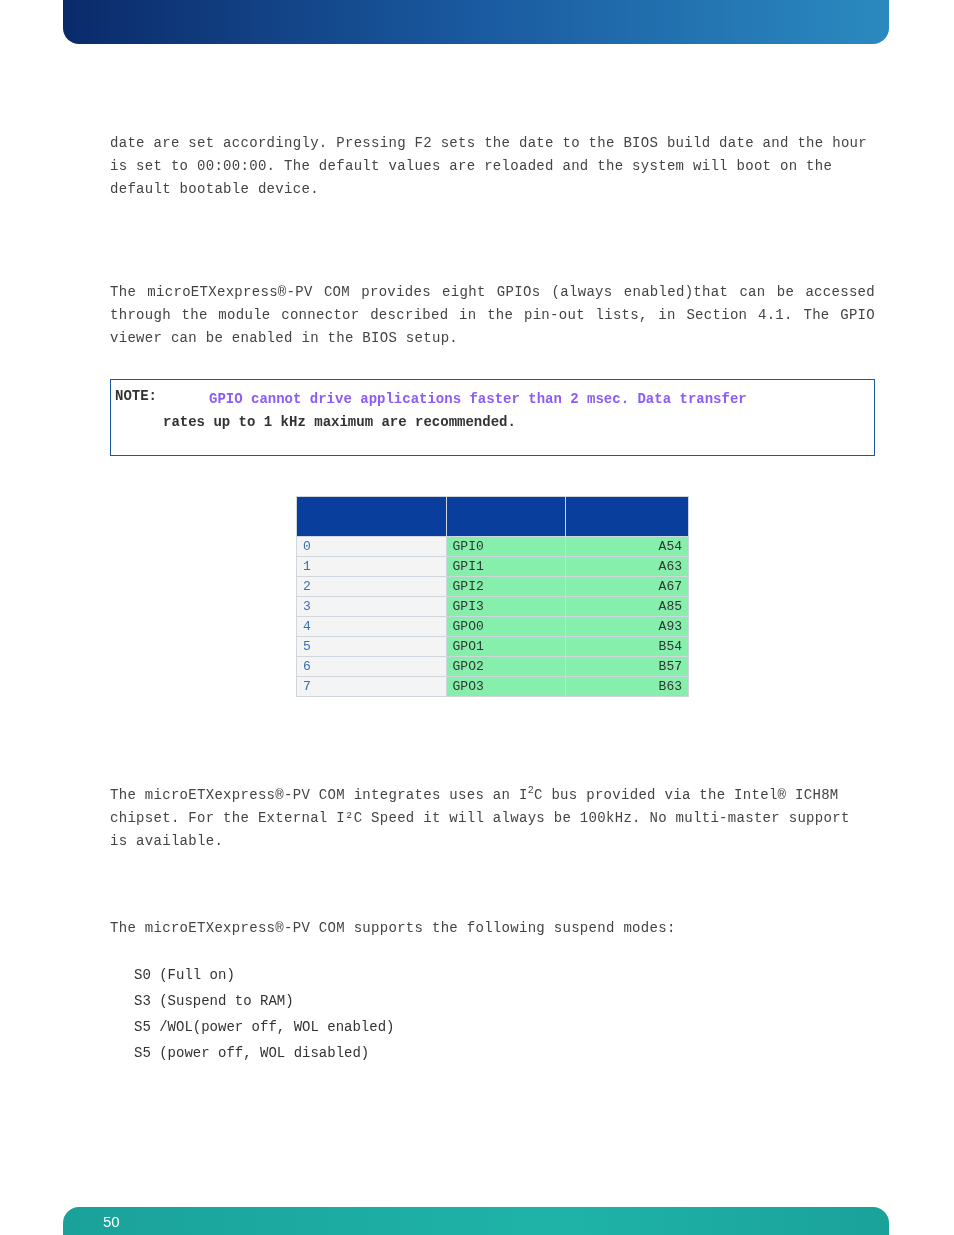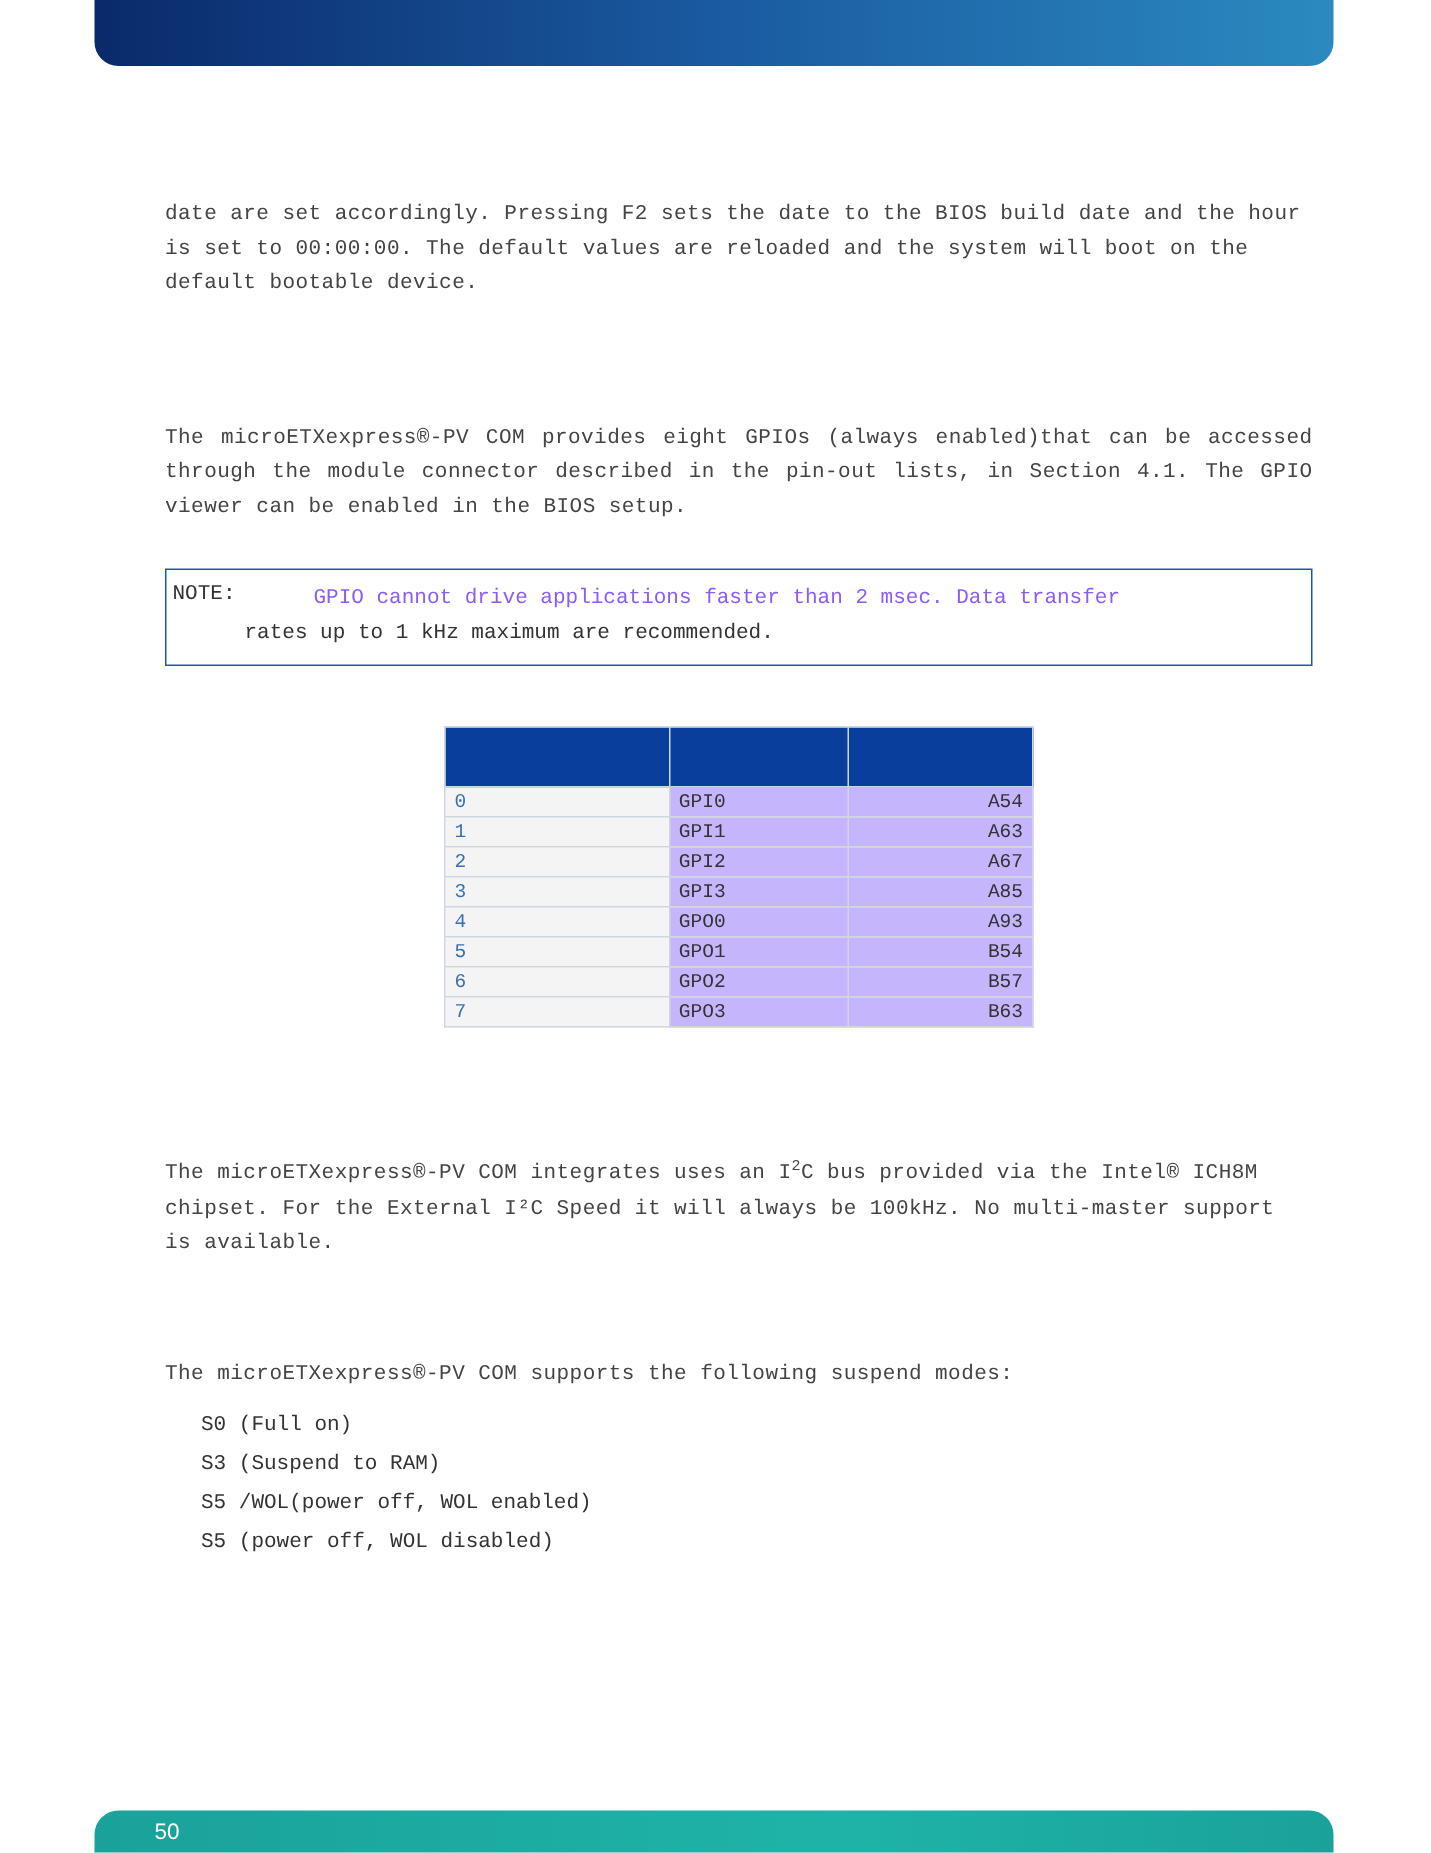--- a/index.html
+++ b/index.html
@@ -34,23 +34,24 @@
     text-align: left;
     margin-bottom: 28px;
   }
   .para.justify {
     text-align: justify;
     text-align-last: left;
   }
   .gap { height: 52px; }
   .note-box {
     border: 1px solid #1a5aa0;
-    padding: 8px 10px 8px 4px;
+    padding: 8px 10px 20px 4px;
     margin-top: 5px;
     margin-bottom: 40px;
+    font-weight: bold;
   }
   .note-box .note-row {
     display: flex;
   }
   .note-label {
     width: 94px;
     flex: 0 0 94px;
     color: #333;
   }
   .note-text {
@@ -73,21 +74,21 @@
     width: 100%;
   }
   thead th {
     background: #0a3e9c;
     color: #fff;
     height: 40px;
     border: 1px solid #d0d6de;
   }
   tbody td {
     border: 1px solid #d0d6de;
-    background: #c4b5fd;
+    background: #86efac;
     font-family: "Courier New", monospace;
     font-size: 13px;
     padding: 2px 6px;
     height: 20px;
   }
   tbody td:first-child {
     background: #f4f4f4;
     color: #3a70b2;
     width: 150px;
   }
@@ -193,21 +194,21 @@
   </div>
 
   <div class="heading-space"></div>
 
   <div class="para">
     <span>The microETXexpress®-PV COM integrates uses an I</span><span class="sup">2</span><span>C bus provided via the Intel® ICH8M chipset. For the External I²C Speed it will always be 100kHz. No multi-master support is available.</span>
   </div>
 
   <div class="heading-space"></div>
 
-  <div class="para" style="margin-bottom:14px;">The microETXexpress®-PV COM supports the following suspend modes:</div>
+  <div class="para" style="margin-bottom:27px;">The microETXexpress®-PV COM supports the following suspend modes:</div>
 
   <div class="list">
     <div>S0 (Full on)</div>
     <div>S3 (Suspend to RAM)</div>
     <div>S5 /WOL(power off, WOL enabled)</div>
     <div>S5 (power off, WOL disabled)</div>
   </div>
 
 </div>
 

